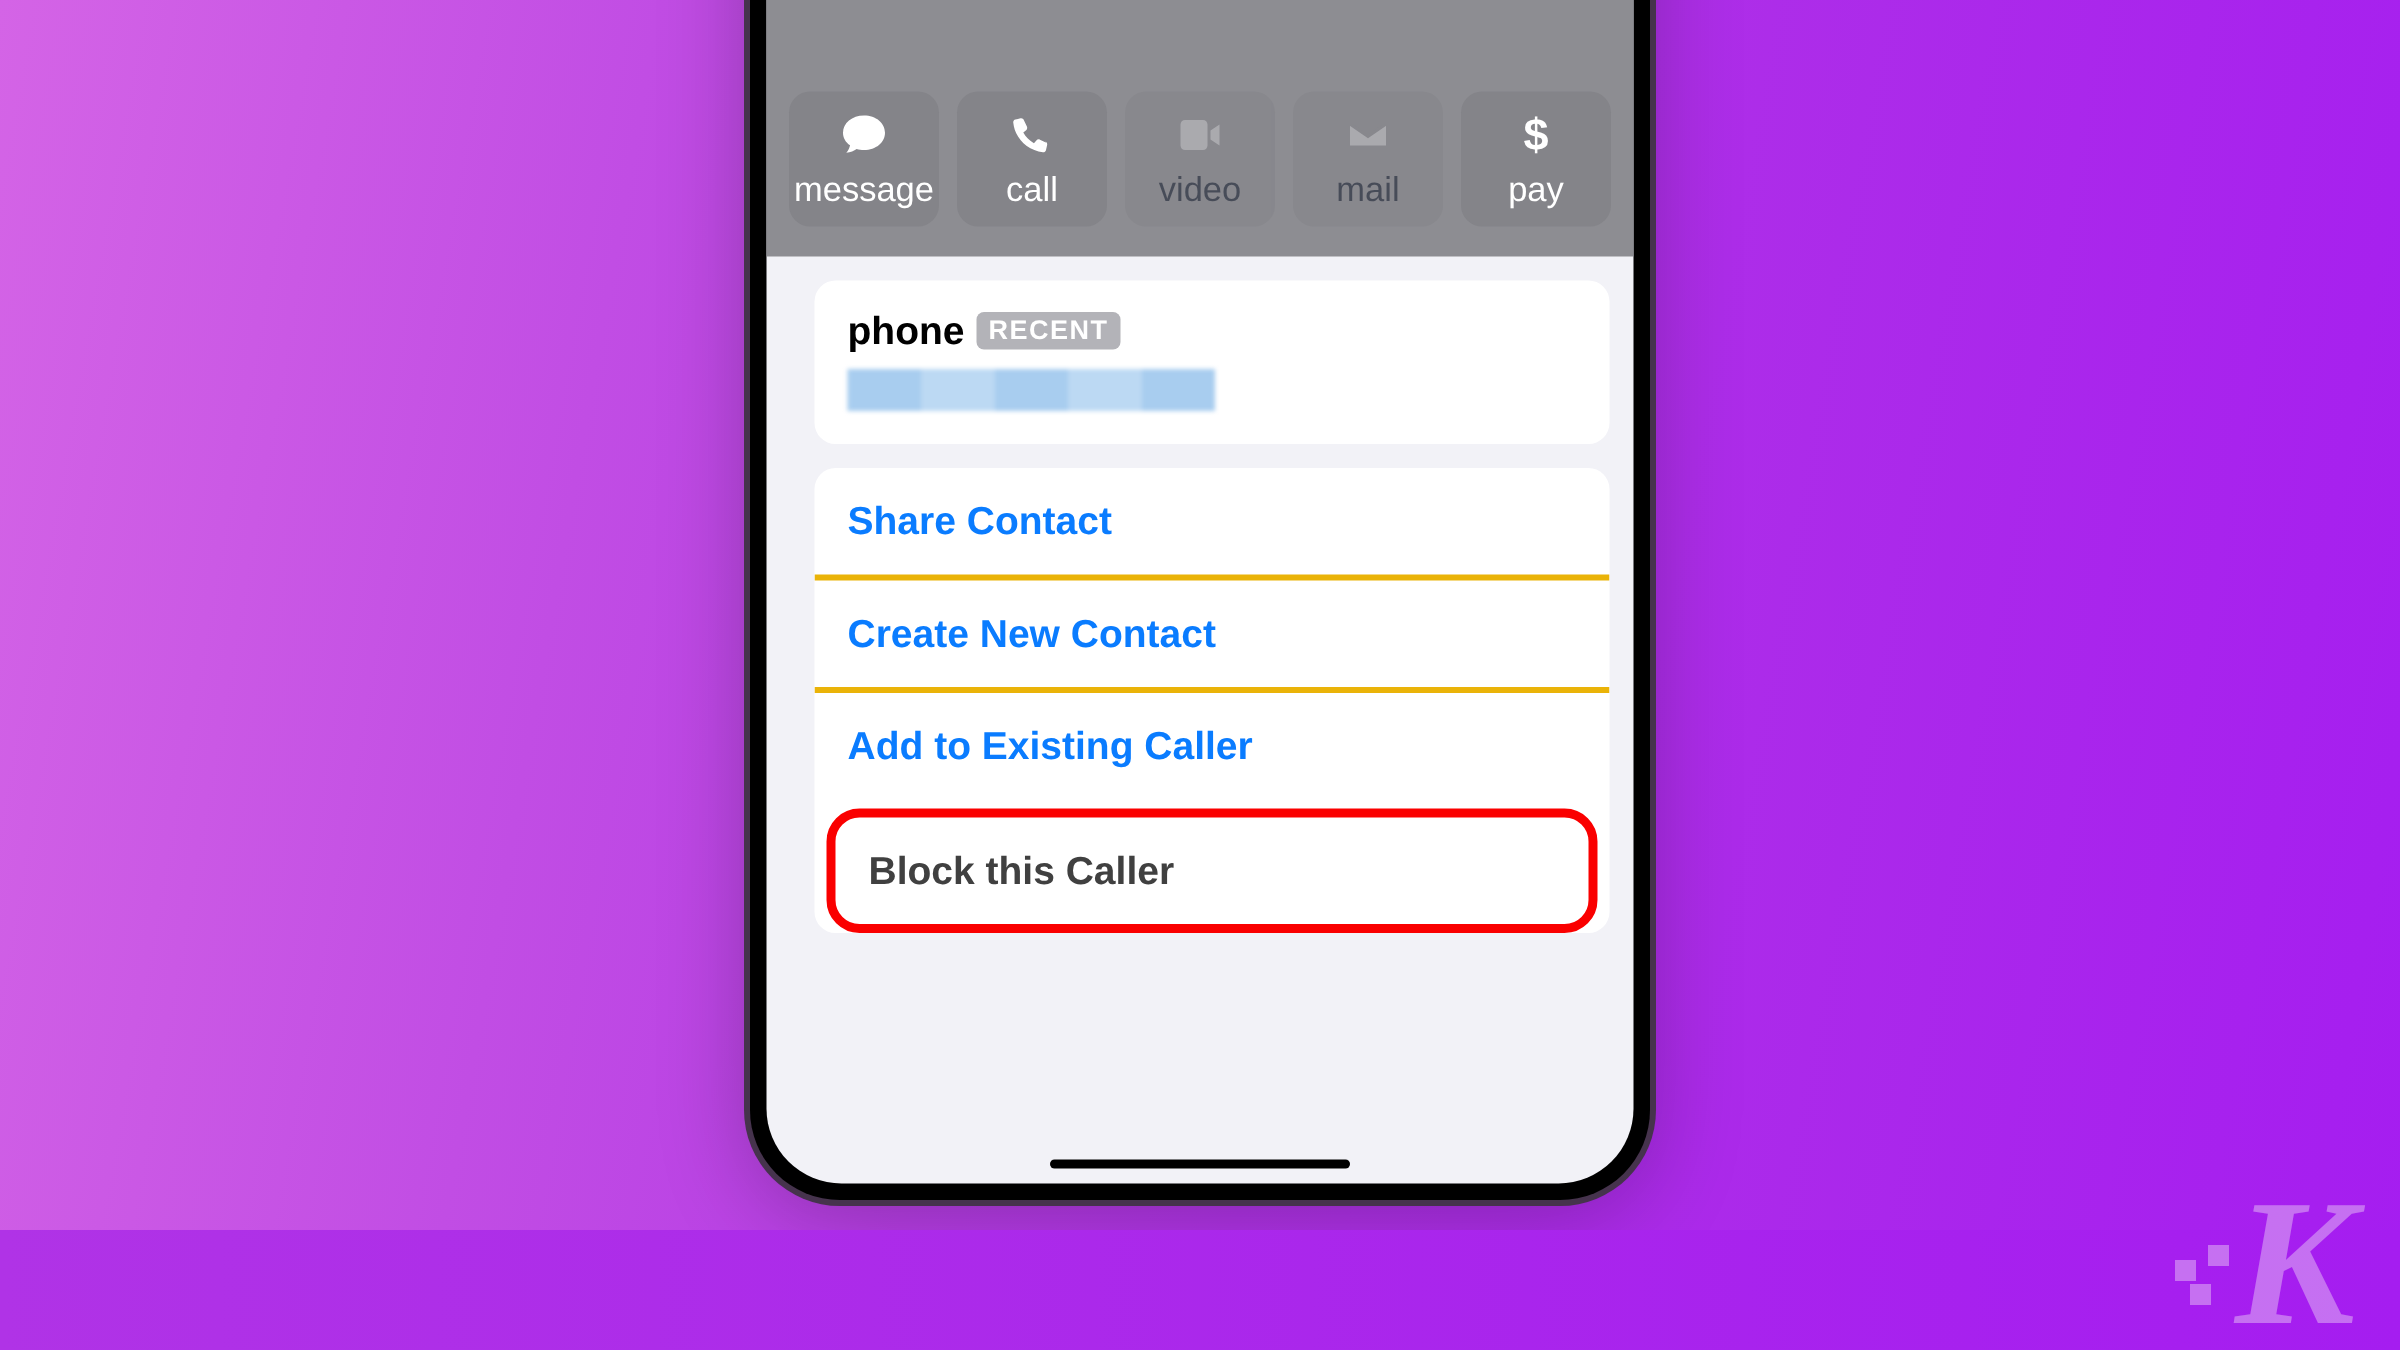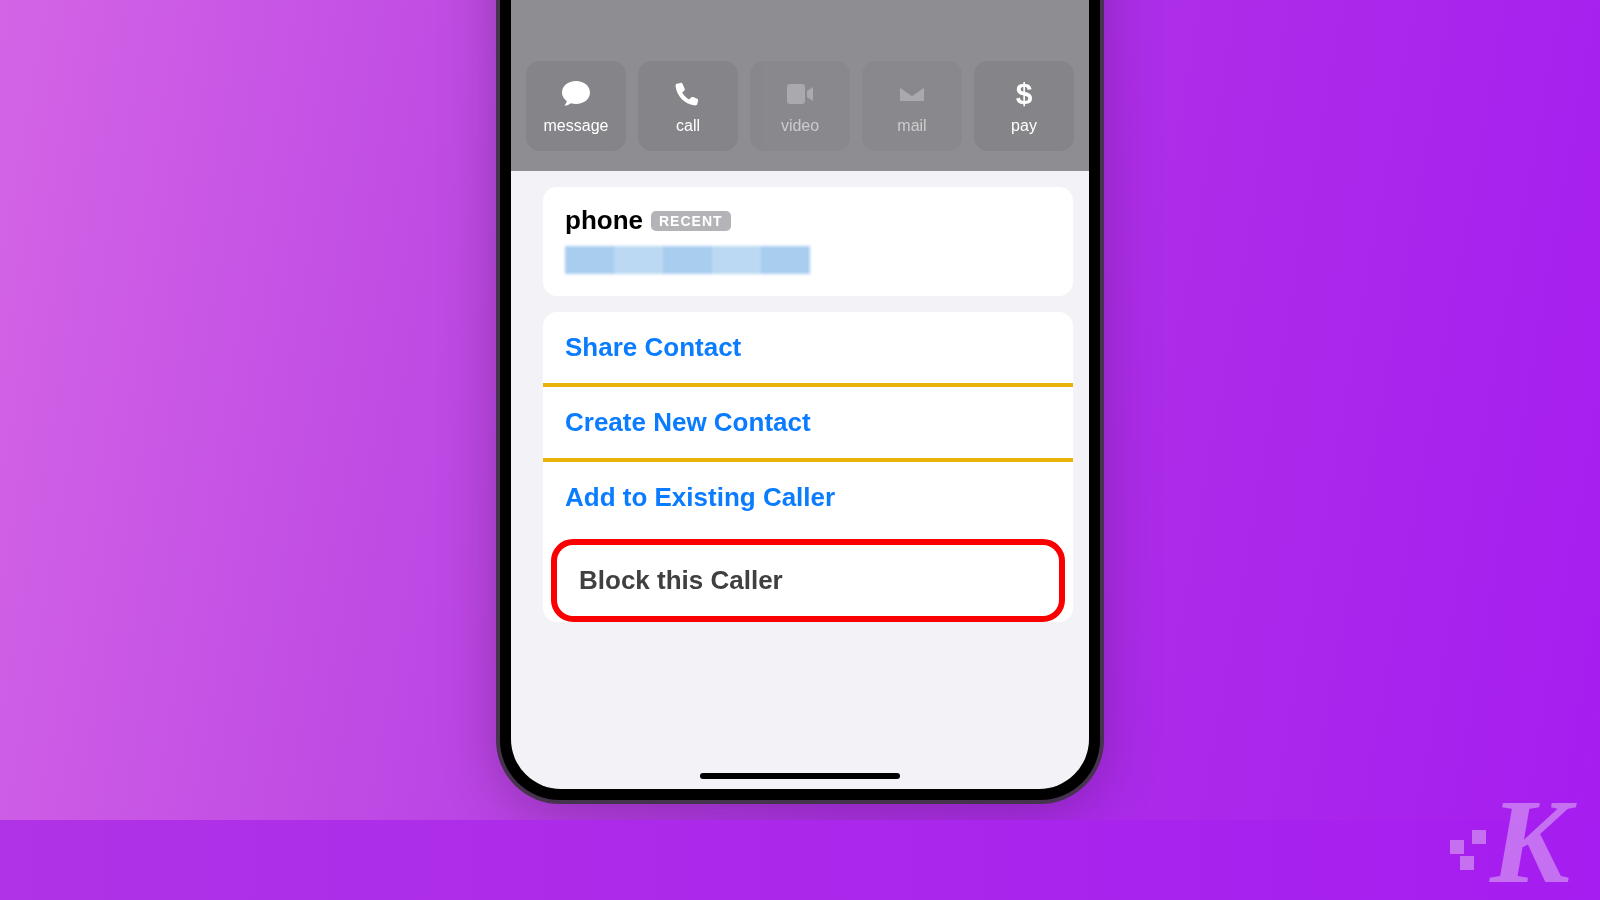--- a/index.html
+++ b/index.html
@@ -63,24 +63,24 @@
   .action-btn.disabled { opacity: .55; }
   .action-btn .ico {
     width: 34px;
     height: 34px;
     display: flex;
     align-items: center;
     justify-content: center;
   }
   .action-btn .lbl {
     color: #fff;
-    font-size: 16px;
+    font-size: 23px;
     font-weight: 500;
   }
-  .action-btn.disabled .lbl { color: #ffffff; }
+  .action-btn.disabled .lbl { color: #0f172a; }
   .content {
     padding: 0 0 20px 16px;
   }
   .card {
     background: #fff;
     border-radius: 14px;
     margin: 16px;
     overflow: hidden;
   }
   .phone-card {
@@ -92,21 +92,21 @@
     gap: 8px;
   }
   .phone-label {
     font-size: 26px;
     font-weight: 600;
     color: #000;
   }
   .recent-badge {
     background: #b3b3b8;
     color: #fff;
-    font-size: 14px;
+    font-size: 18px;
     font-weight: 700;
     letter-spacing: 1px;
     padding: 2px 8px;
     border-radius: 5px;
     text-align: right;
   }
   .phone-blur {
     margin-top: 10px;
     height: 28px;
     width: 245px;

